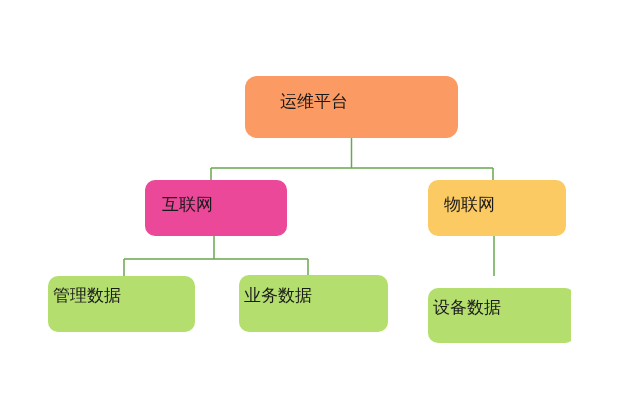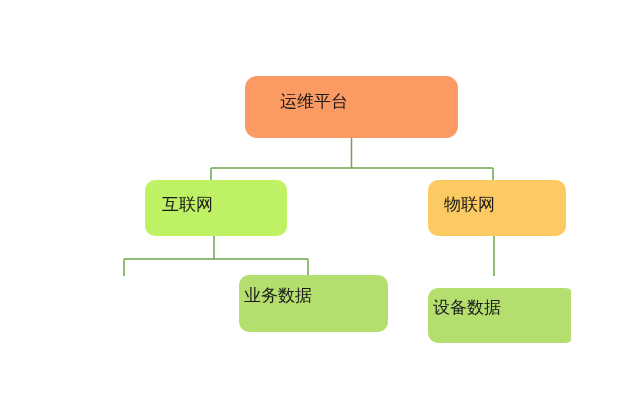--- a/index.html
+++ b/index.html
@@ -75,28 +75,31 @@
   <svg class="connectors" width="626" height="414">
     <path d="M351.5,138 V168 M211,168 H493 M211,168 V180 M493,168 V180" fill="none" stroke-width="1.5" stroke="#6aa84f"></path>
     <path d="M214,236 V259 M124,259 H308 M124,259 V276 M308,259 V275" fill="none" stroke-width="1.5" stroke="#6aa84f"></path>
     <path d="M494,236 V276" fill="none" stroke-width="1.5" stroke="#6aa84f"></path>
   </svg>
 
   <div class="node node-root" style="background-color: rgb(251, 155, 99);">
     <span class="label">运维平台</span>
   </div>
 
-  <div class="node node-internet" style="background-color: #bef264; font-family: Liberation Serif, serif;">
+  <div class="node node-internet" style="background-color: #ec4899; font-family: Liberation Serif, serif;">
     <span class="label">互联网</span>
   </div>
 
   <div class="node node-iot" style="background-color: rgb(252, 202, 98);">
     <span class="label">物联网</span>
   </div>
 
+  <div class="node node-mgmt" style="background-color: rgb(180, 223, 110);">
+    <span class="label">管理数据</span>
+  </div>
 
   <div class="node node-business" style="background-color: rgb(180, 223, 110);">
     <span class="label">业务数据</span>
   </div>
 
   <div class="node node-device" style="background-color: rgb(180, 223, 110);">
     <span class="label">设备数据</span>
   </div>
 
 </div>

